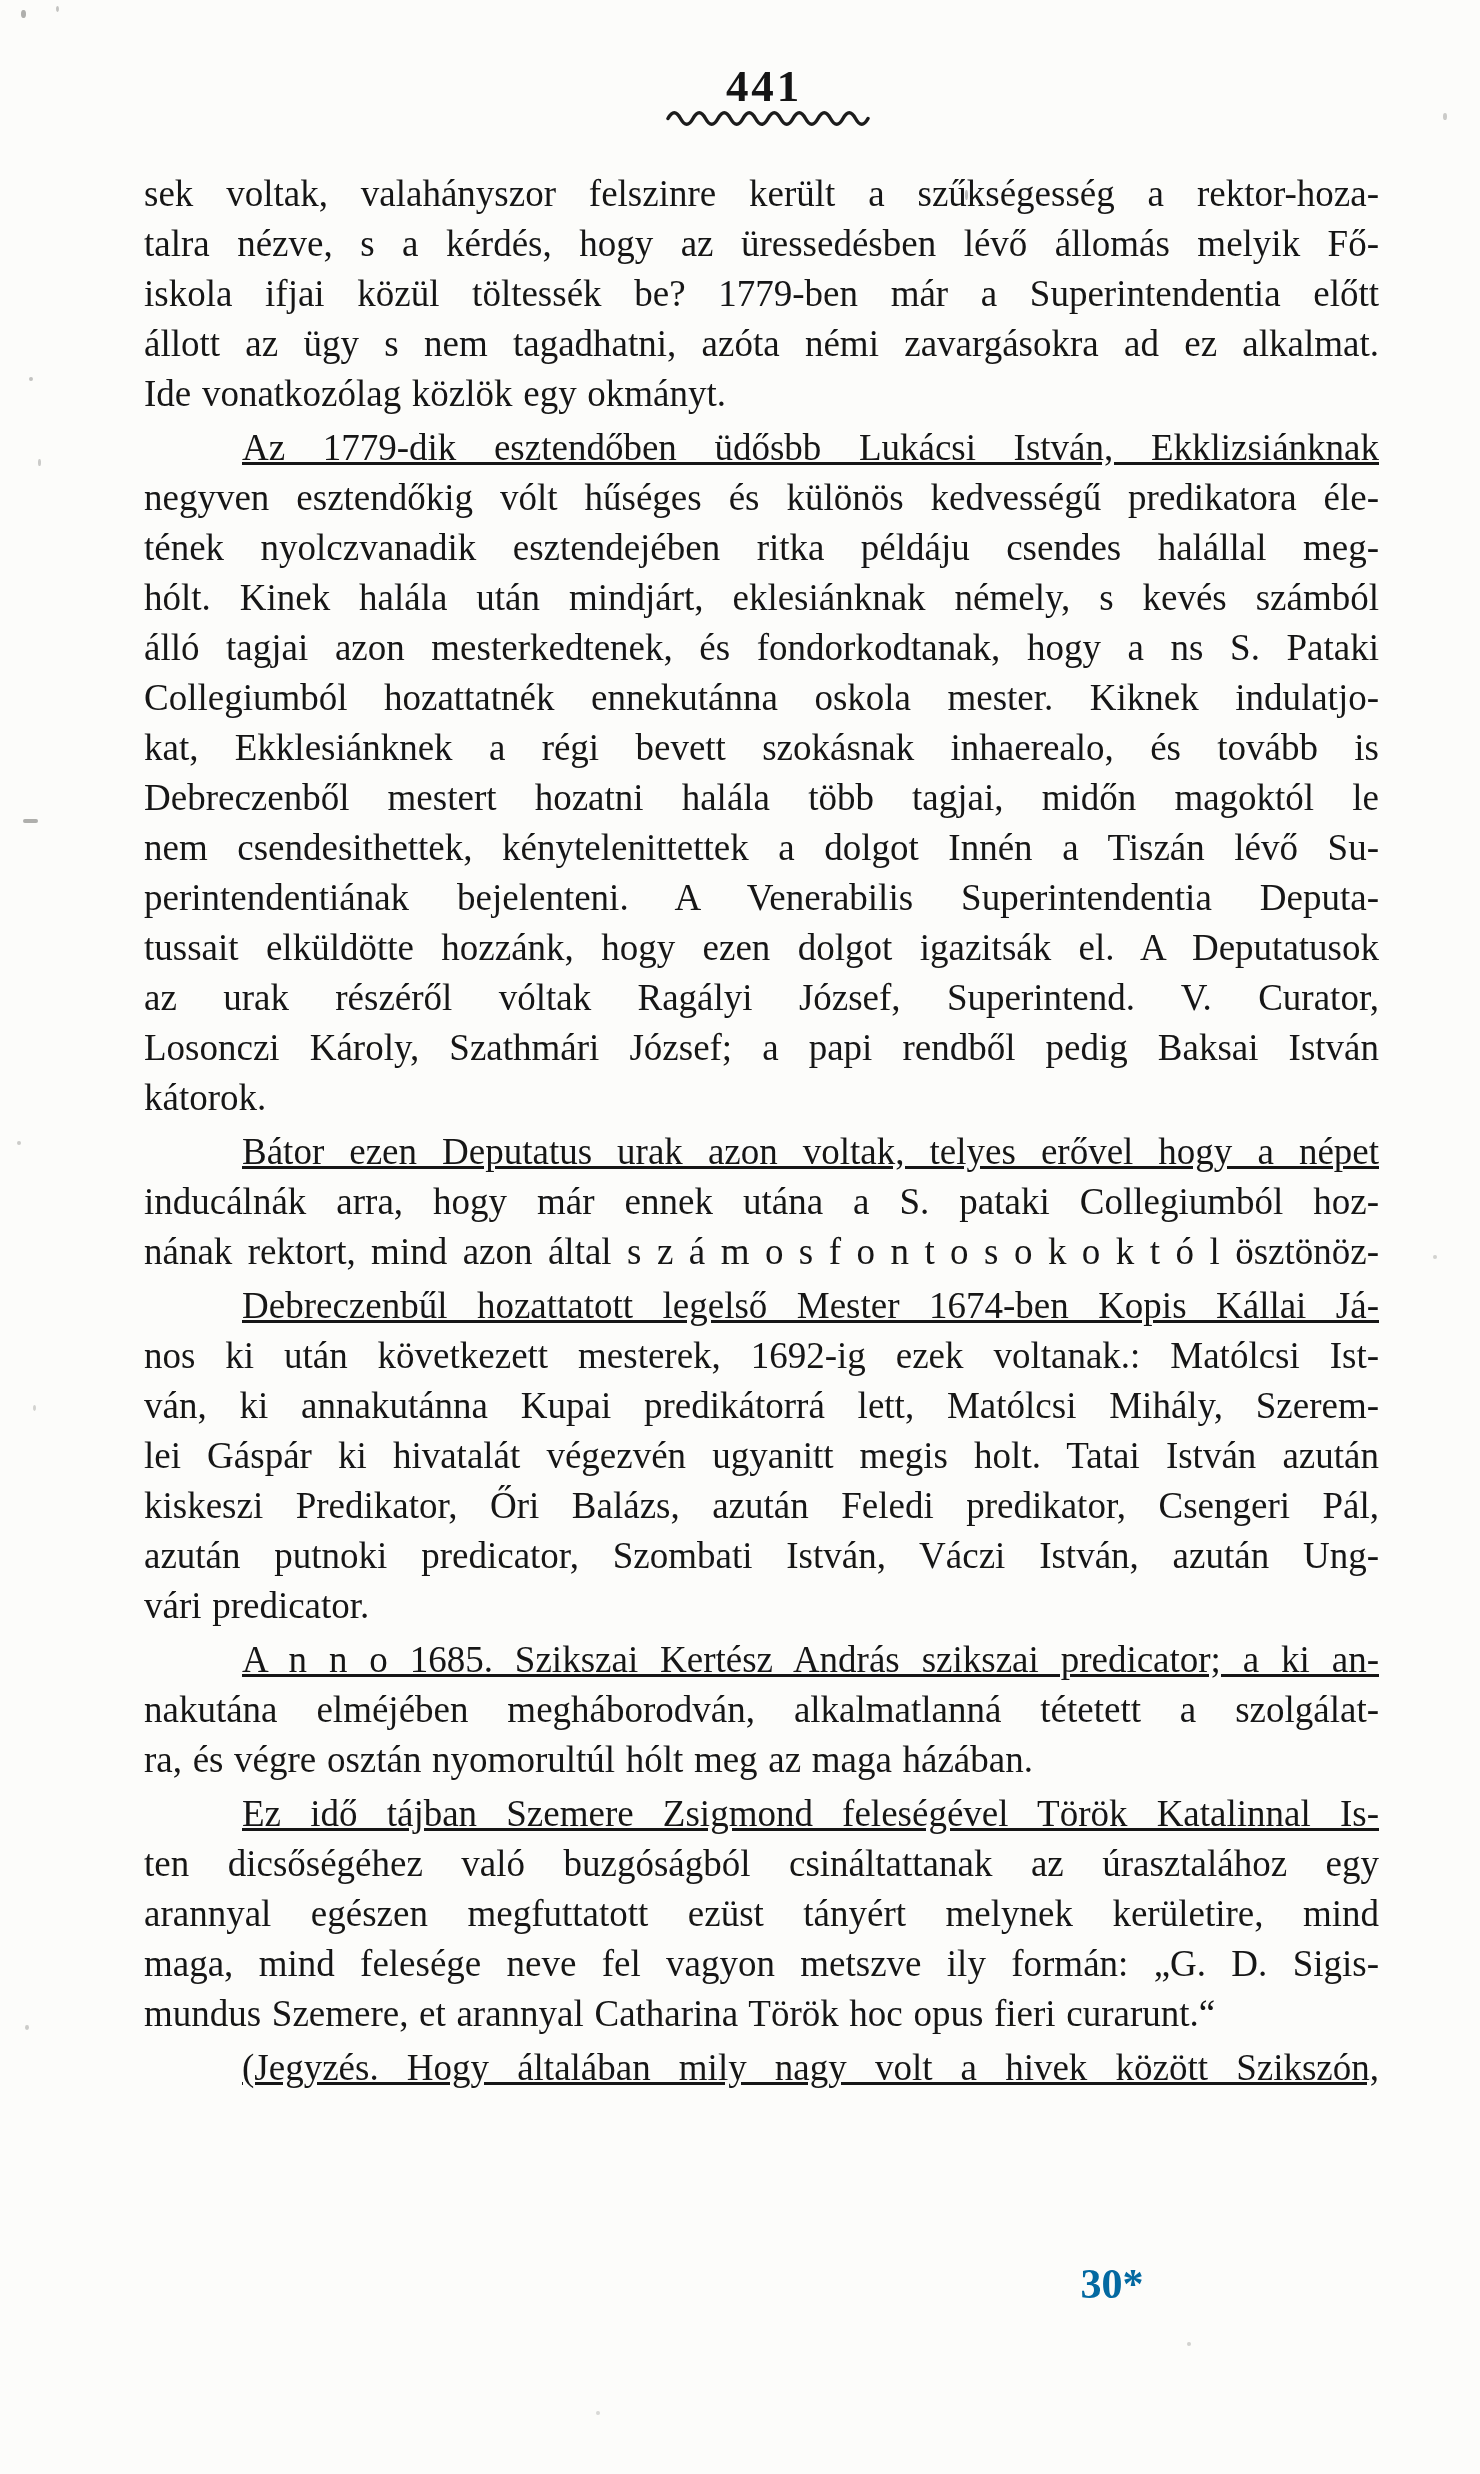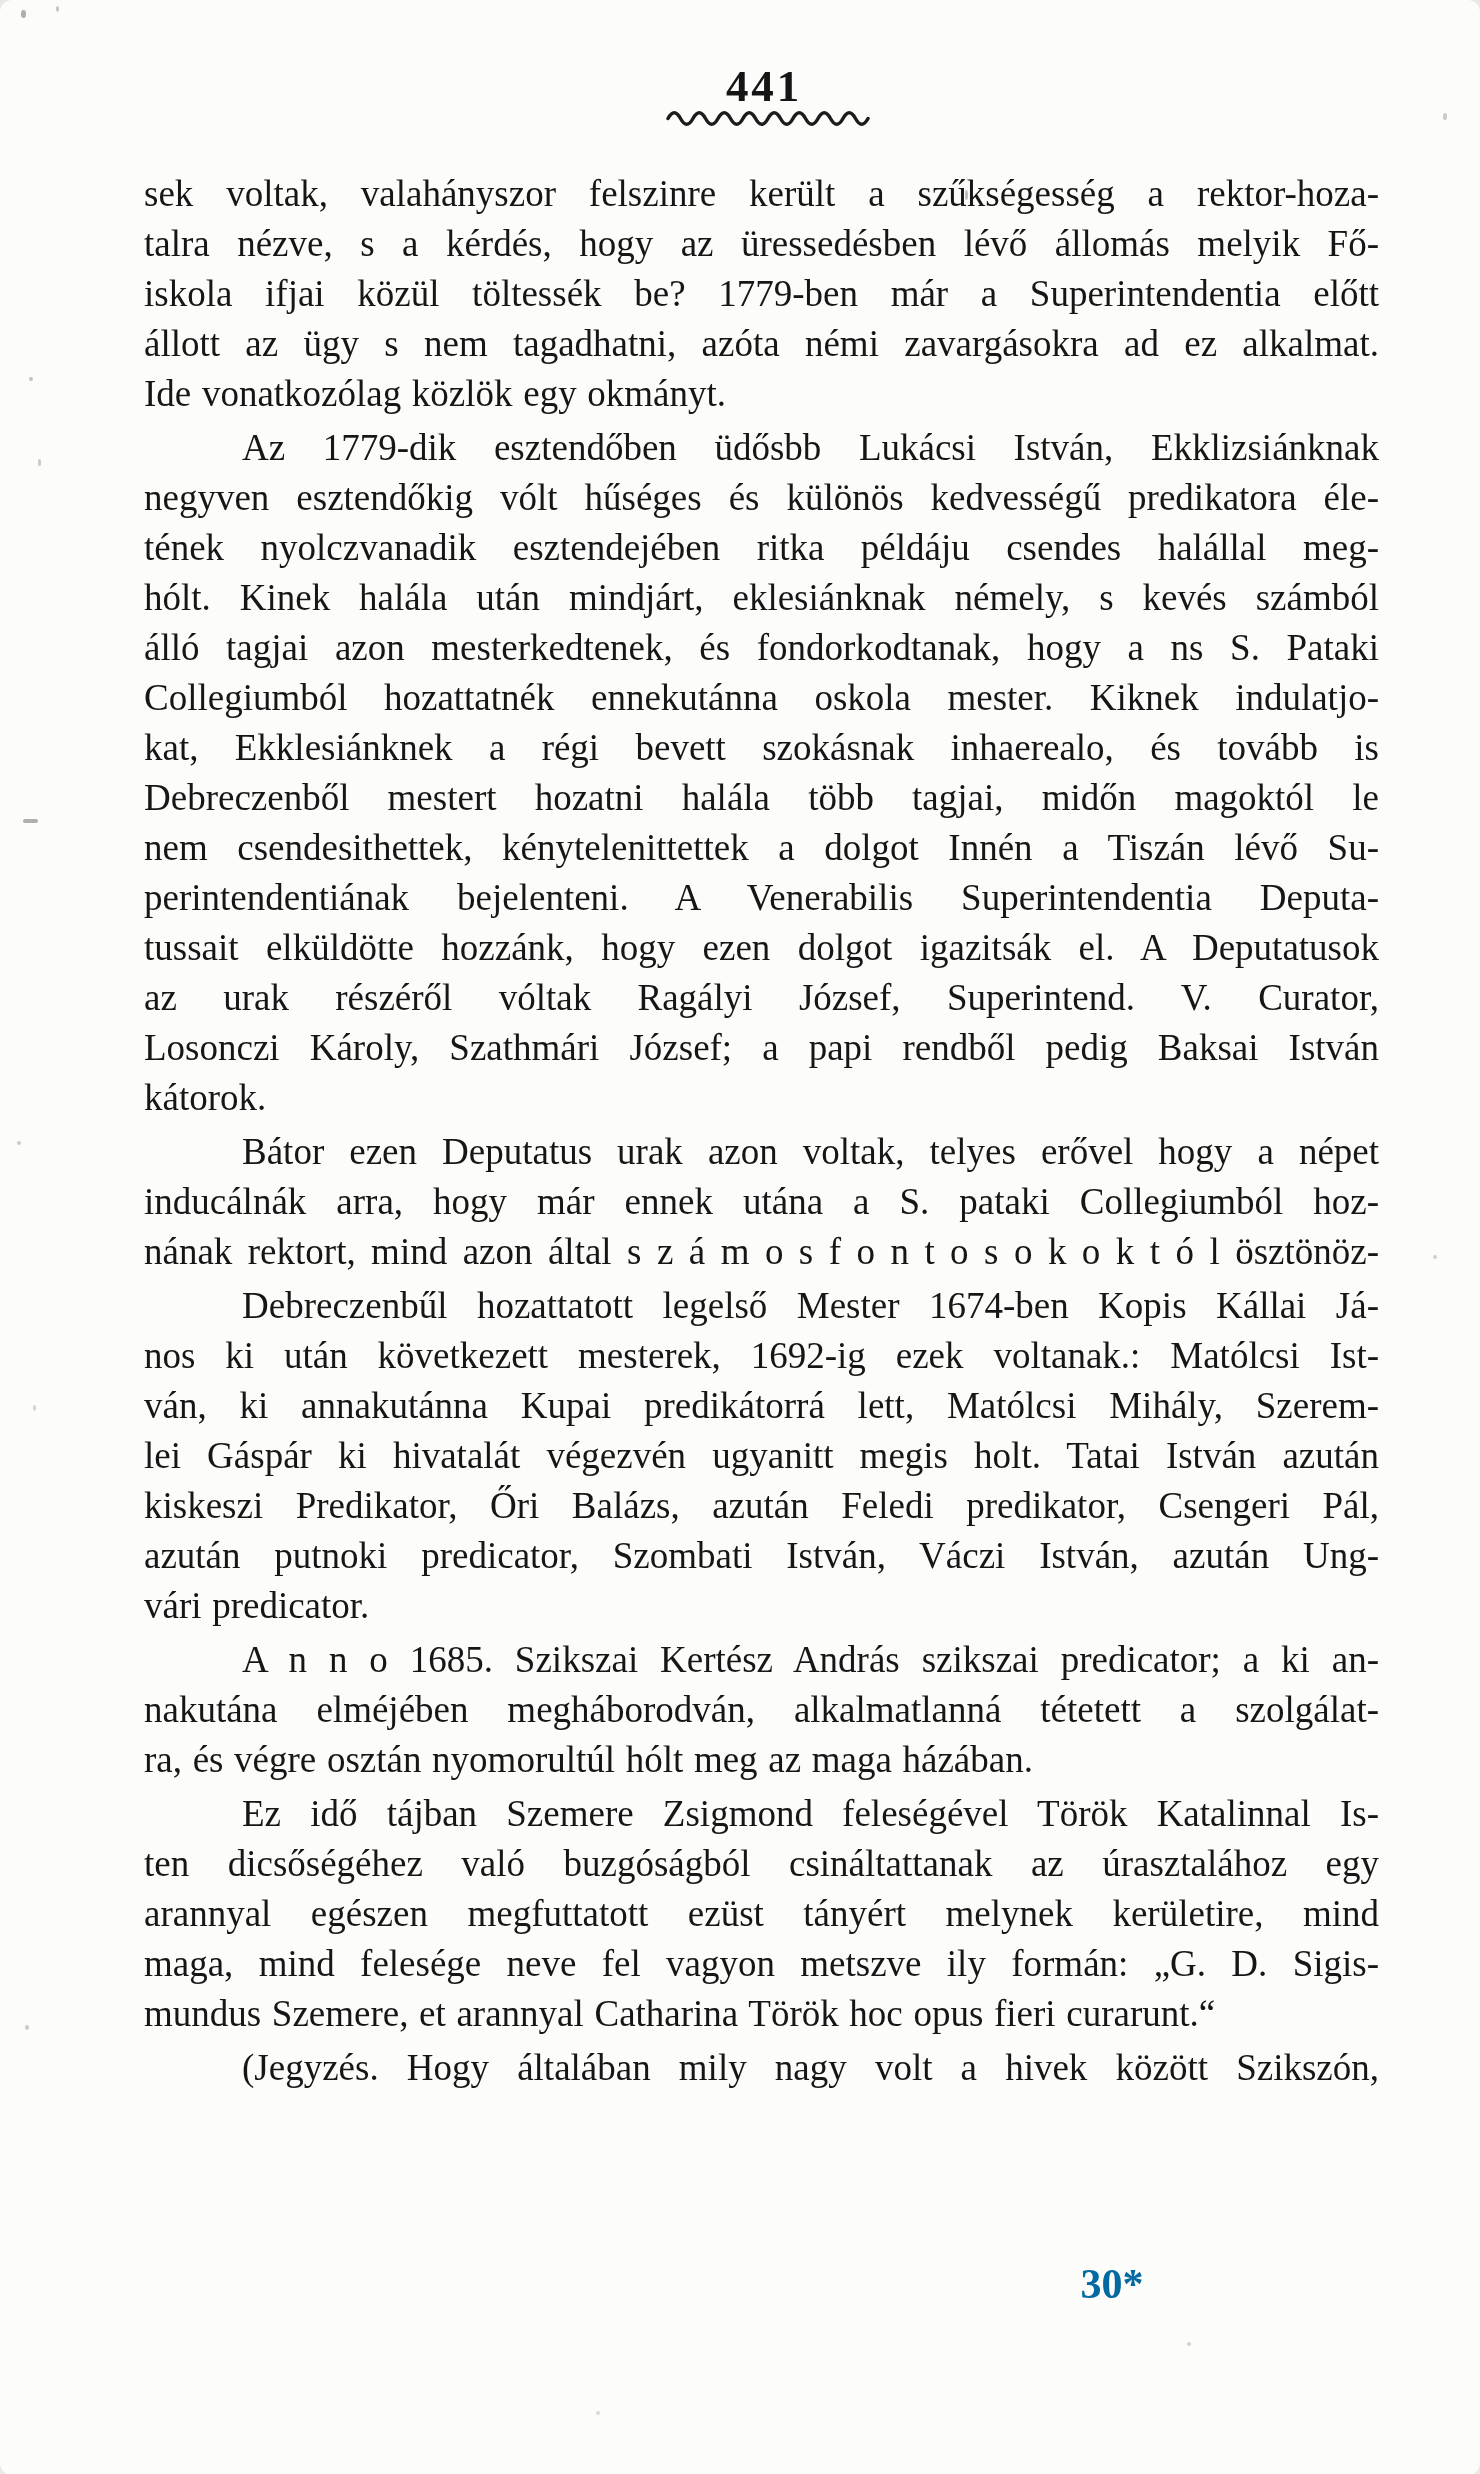--- a/index.html
+++ b/index.html
@@ -5,21 +5,20 @@
   html,body { margin:0; padding:0; background:#e8e8e6; }
   .page {
     position: relative;
     width: 1480px;
     height: 2475px;
     margin: 0 auto;
     background: #fcfcfa;
     color: #161616;
     font-family: "Liberation Serif", serif;
     overflow: hidden;
-    border-radius: 12px;
   }
   .page-number {
     position: absolute;
     left: 668px; top: 60px;
     width: 192px;
     text-align: center;
     font-size: 45px;
     font-weight: bold;
     letter-spacing: 2.9px;
     color: #151515;
@@ -37,21 +36,21 @@
     word-spacing: 1.4px;
   }
   .para { margin: 4px; }
   .line {
     height: 50px;
     text-align: justify;
     text-align-last: justify;
     white-space: normal;
   }
   .line.endline { text-align-last: left; }
-  .line.indent { text-indent: 98px; }
+  .line.indent { text-indent: 98px; text-decoration: underline; }
   .signature-mark {
     position: absolute;
     left: 1045px; top: 2260px;
     width: 134px;
     font-size: 42px;
     font-weight: bold;
     text-align: center;
     color: #0369a1;
   }
   .speck {

